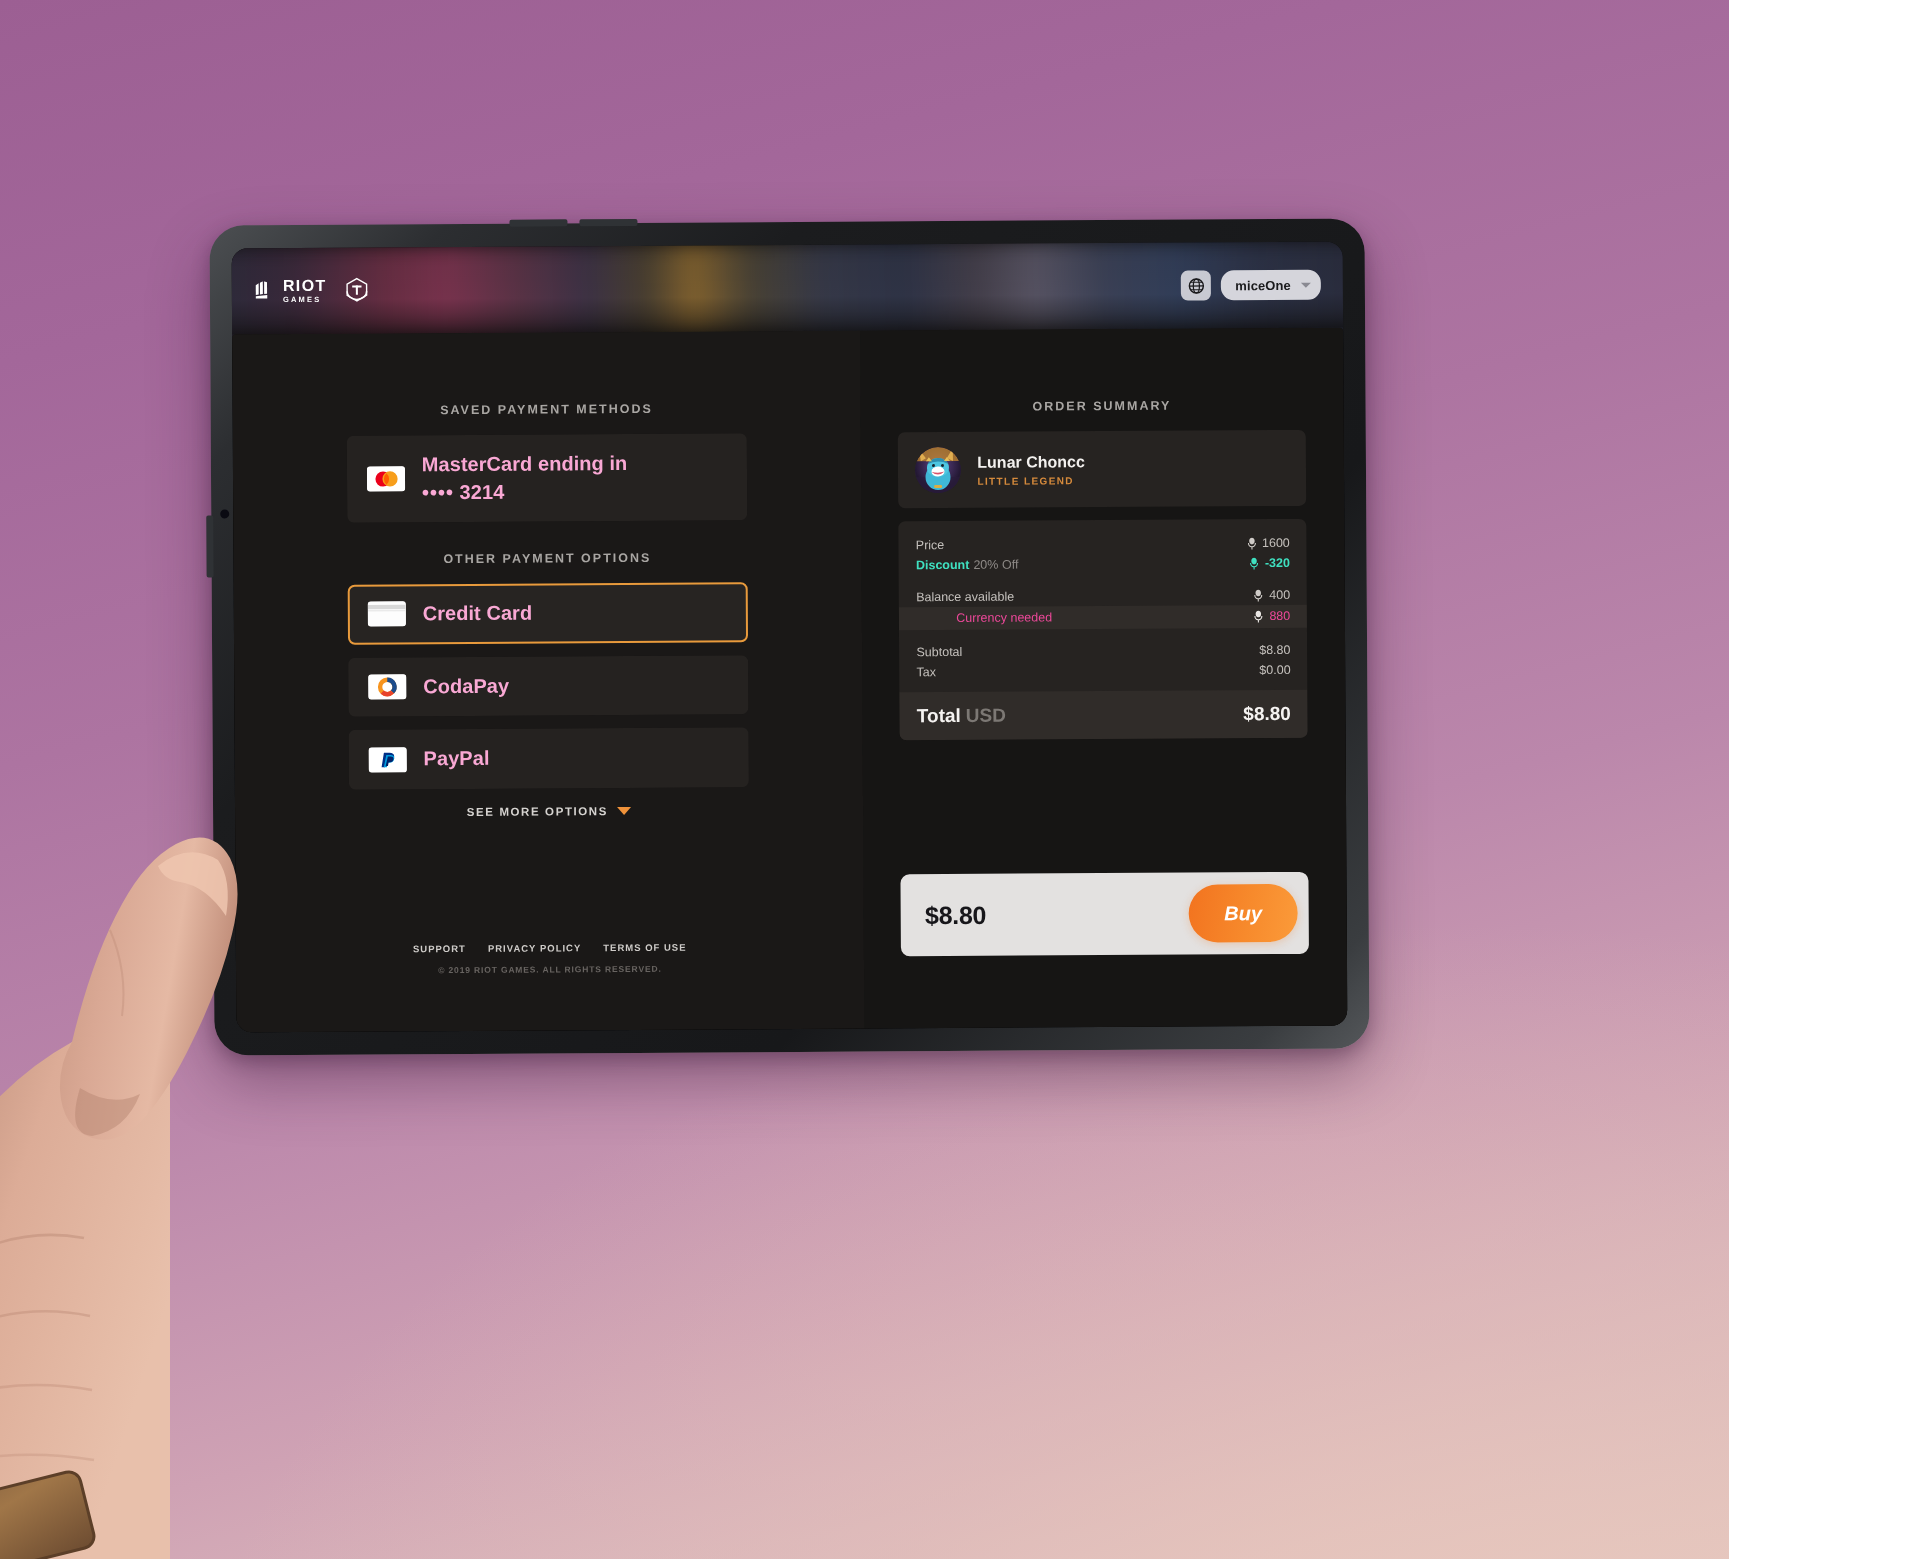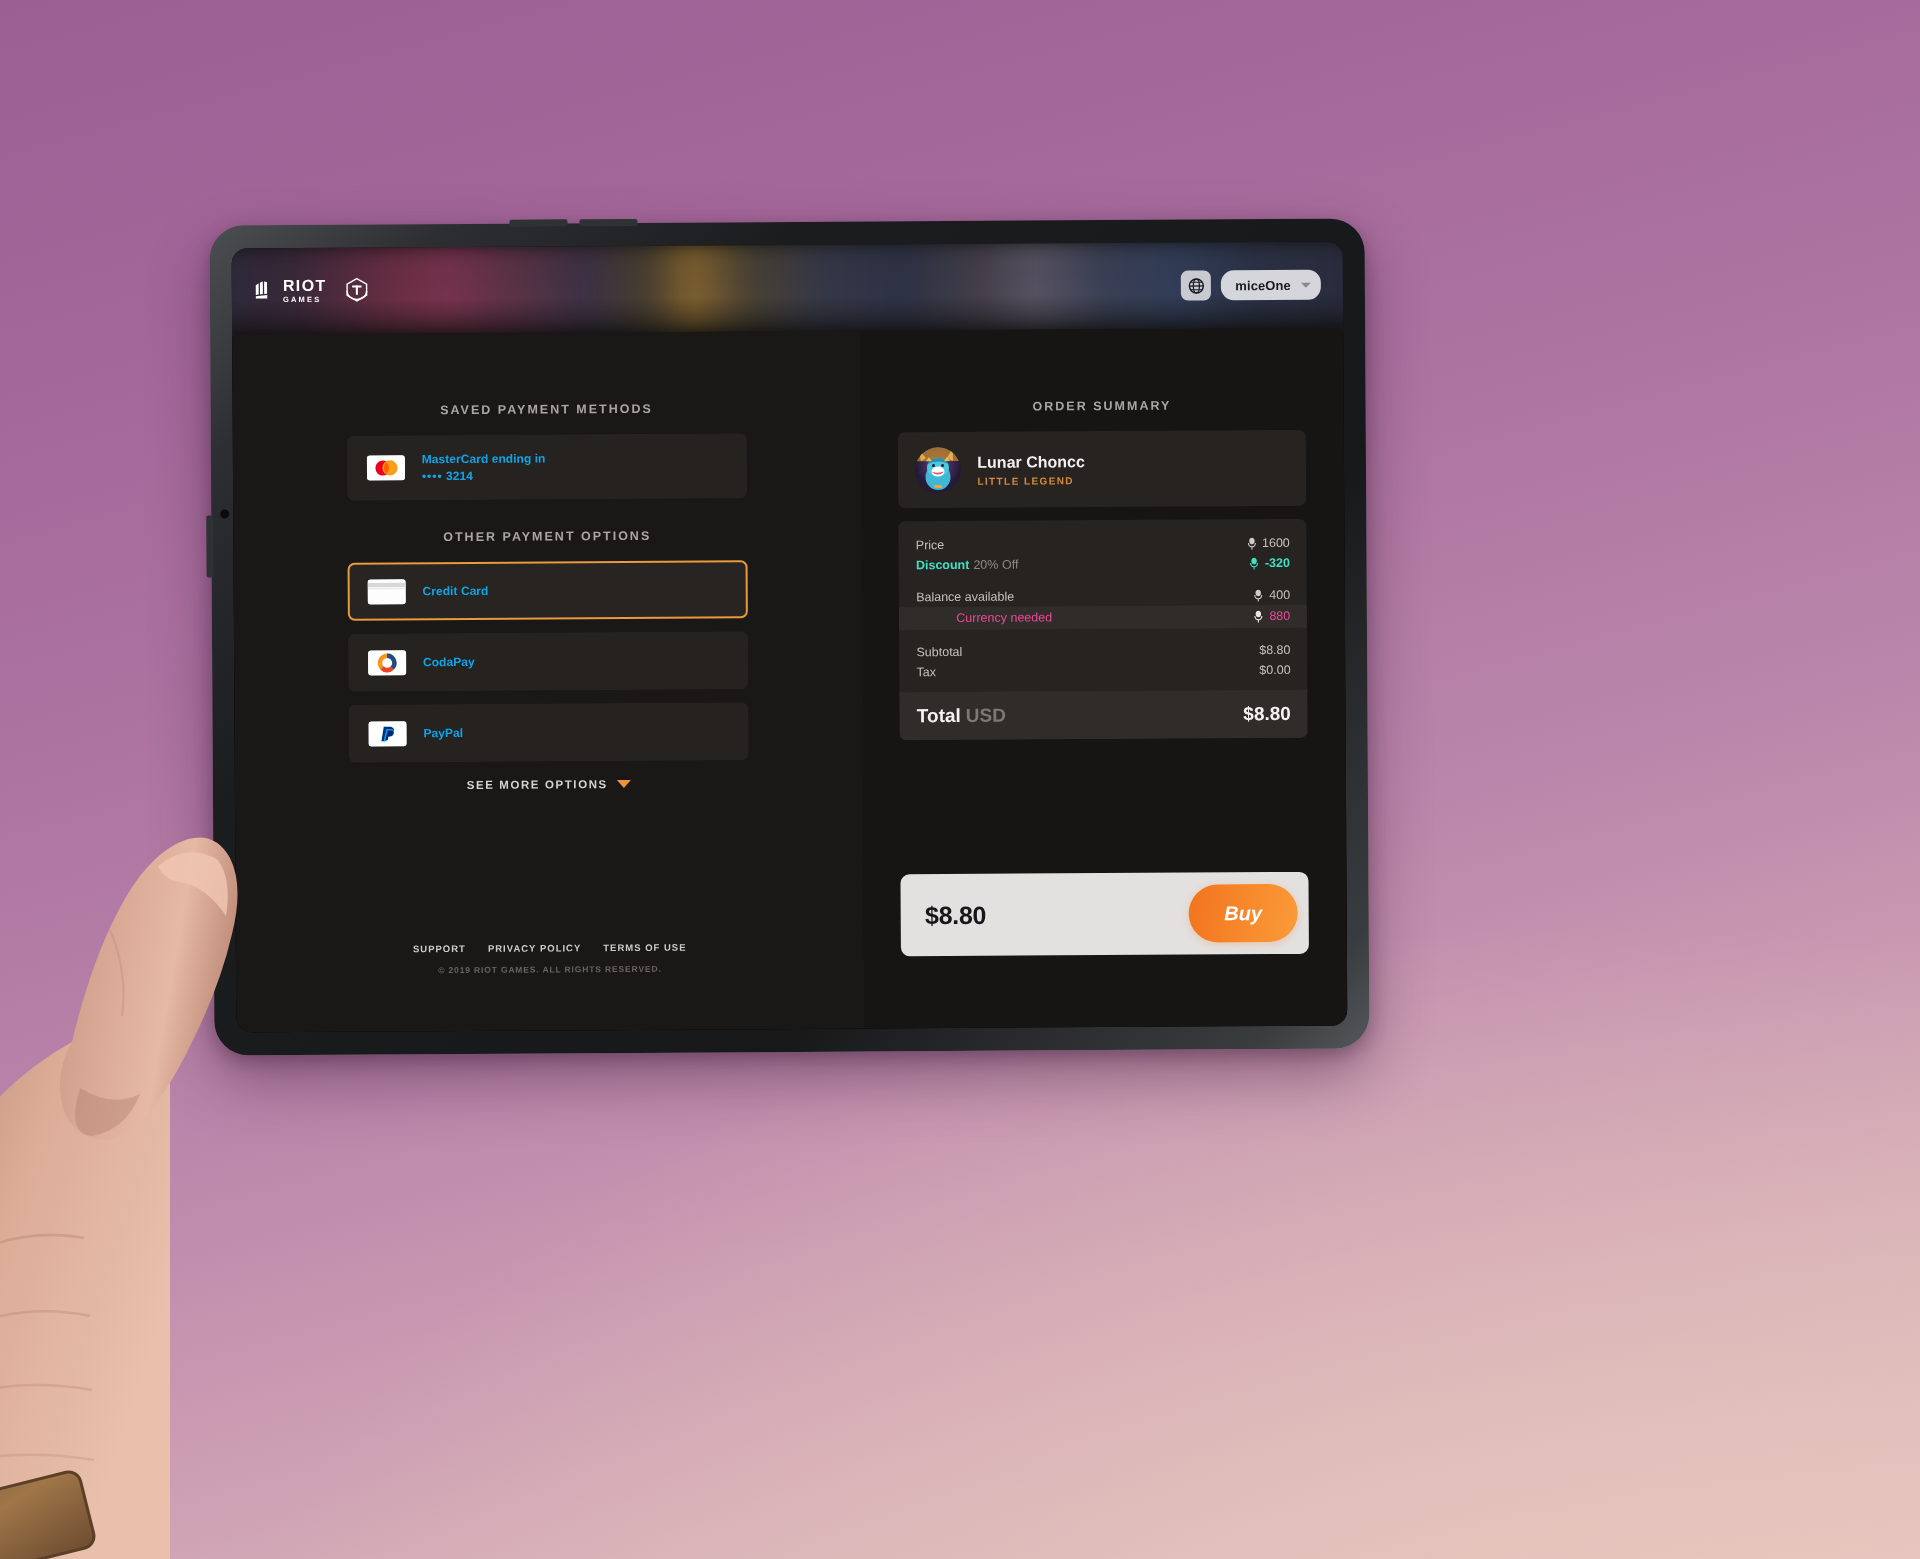--- a/index.html
+++ b/index.html
@@ -7,21 +7,21 @@
   html, body {
     width: 1920px;
     height: 1559px;
     overflow: hidden;
     font-family: "Liberation Sans", sans-serif;
   }
 
   
   #scene {
     position: relative;
-    width: 1920px;
+    width: 1729px;
     height: 1559px;
     background:
       radial-gradient(120% 90% at 85% 115%, rgba(233,200,188,0.95) 0%, rgba(226,190,185,0.55) 32%, rgba(205,160,180,0.0) 62%),
       linear-gradient(165deg, #9c5f93 0%, #a3679a 18%, #ad74a1 38%, #bb87ab 58%, #cfa2b4 76%, #ddbcbd 90%, #e6cdc4 100%);
     overflow: hidden;
   }
 
   
   #hand {
     position: absolute;
@@ -212,23 +212,23 @@
     border: 2px solid transparent;
     cursor: pointer;
     margin-bottom: 13px;
   }
   .pay-row.selected {
     border-color: #e89a3c;
     background: #272422;
   }
   .pay-row.saved { min-height: 62px; margin-bottom: 0; }
   .pay-label {
-    font-size: 12px;
+    font-size: 20px;
     font-weight: 700;
-    color: #0ea5e9;
+    color: #f9a8d4;
     line-height: 1.38;
     letter-spacing: .05px;
   }
   .pay-label .dots { letter-spacing: 1px; }
 
   .card-art {
     width: 38px; height: 25px;
     border-radius: 3px;
     flex: 0 0 auto;
     background: #fff;

